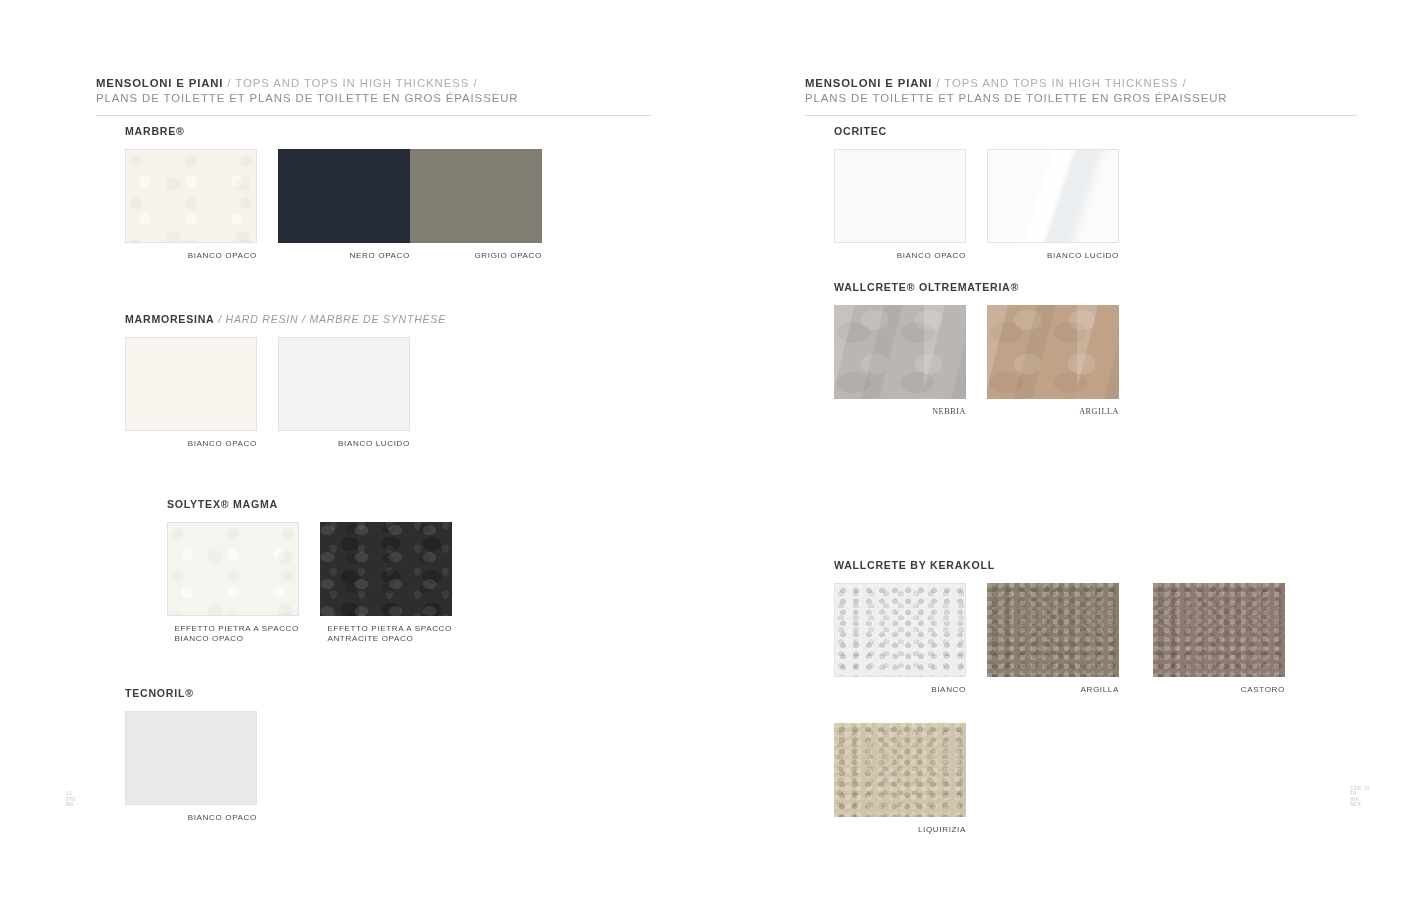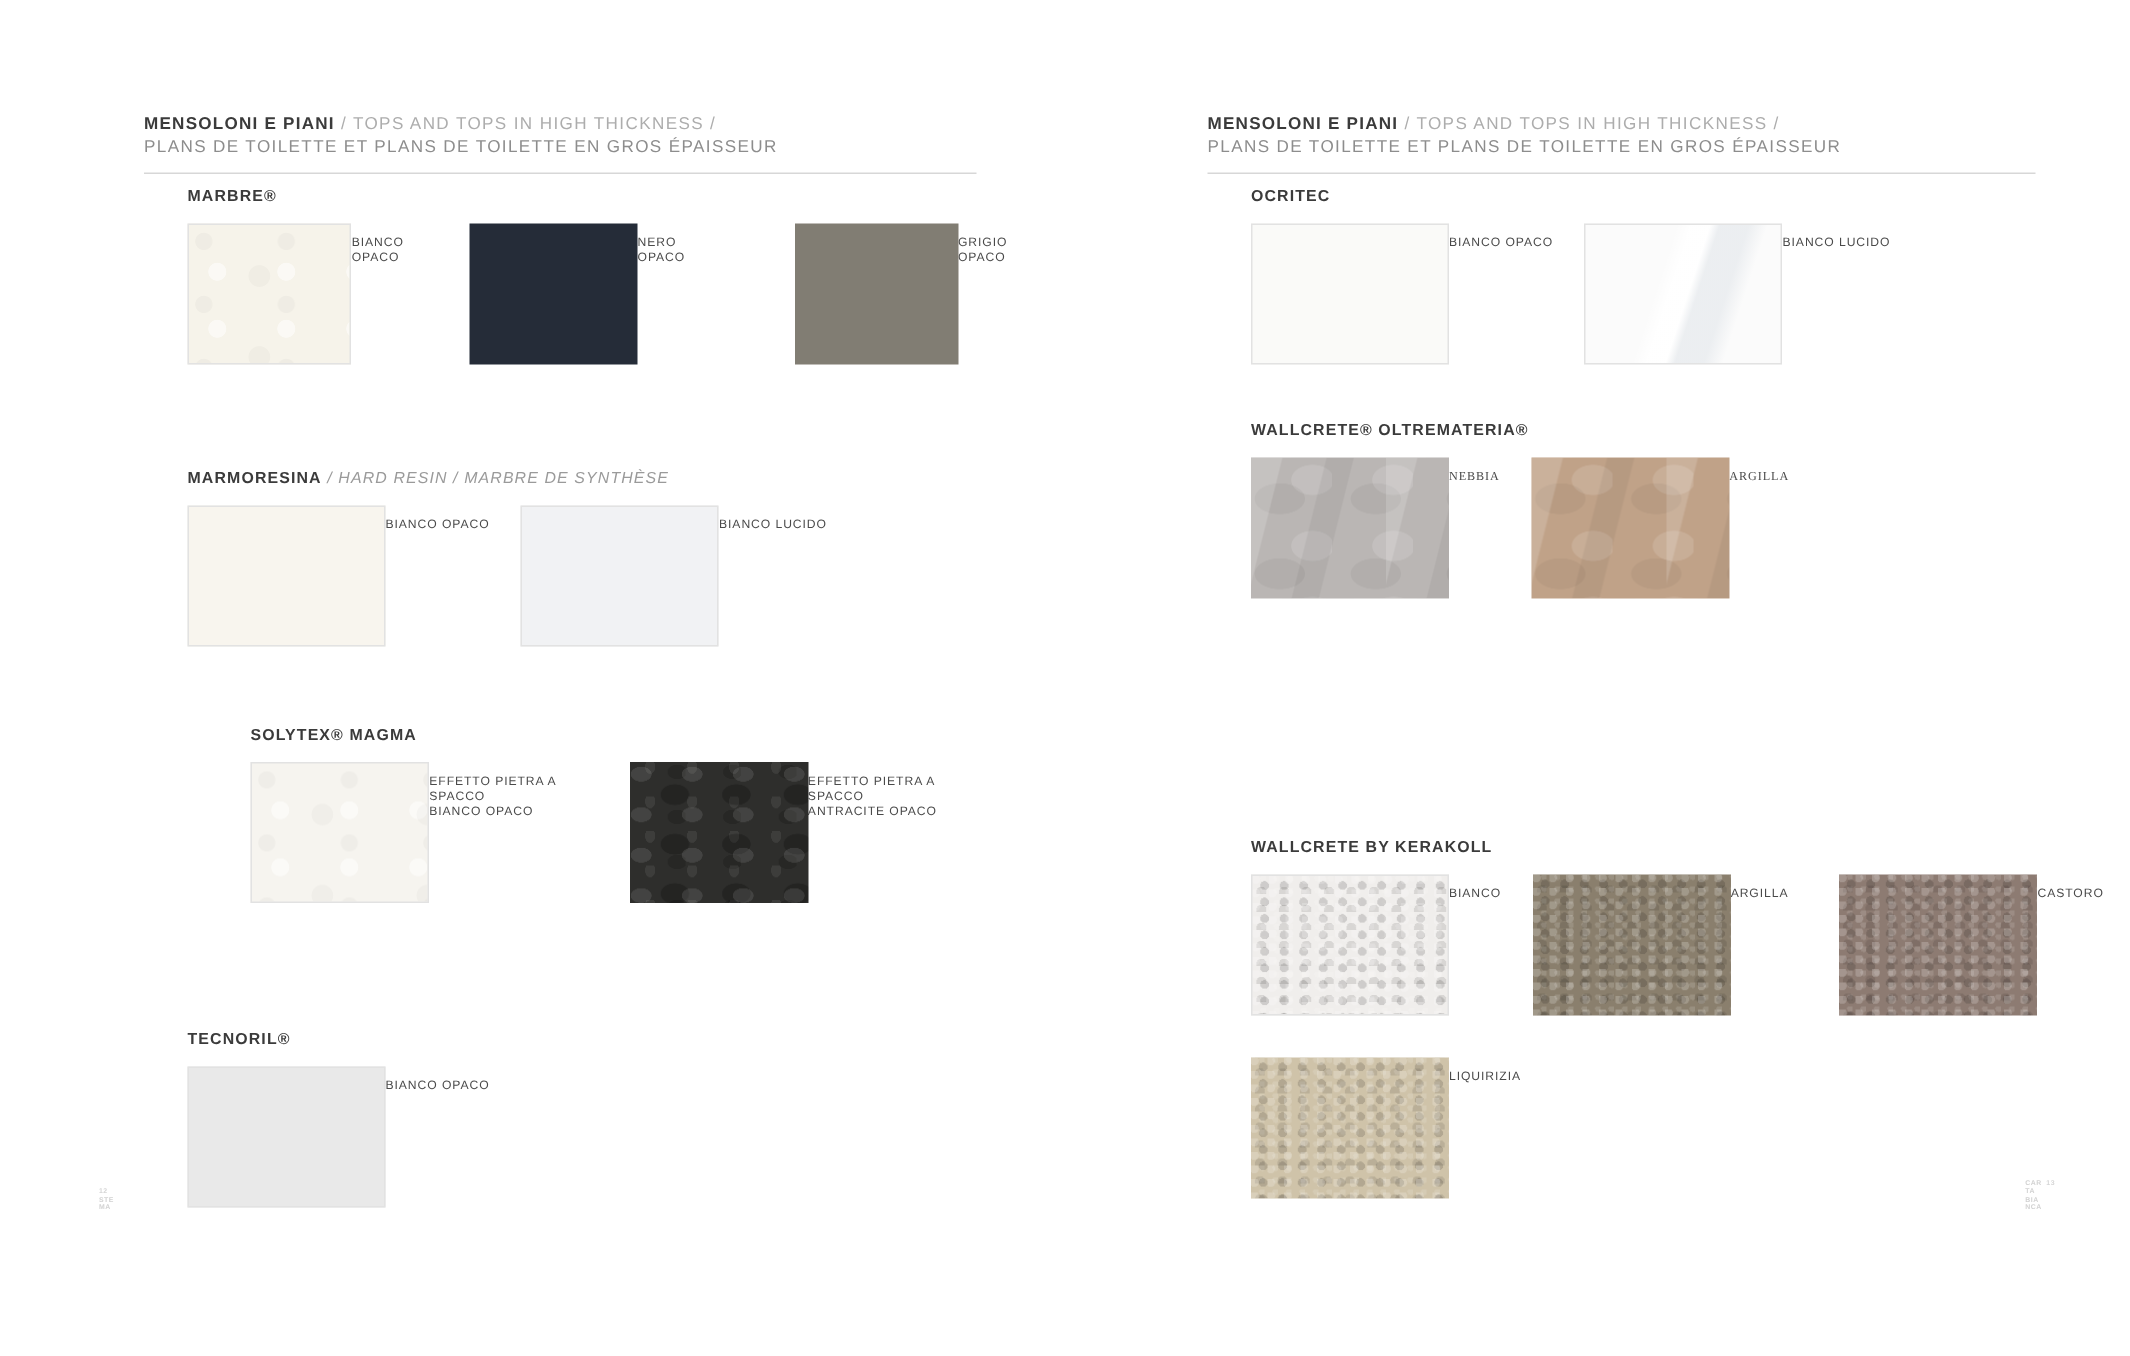--- a/index.html
+++ b/index.html
@@ -26,21 +26,21 @@
   .group { position: absolute; left: 29px; }
   .group-title {
     font-size: 10.6px; font-weight: 700; color: #3b3b3b;
     letter-spacing: .75px; margin-bottom: 12px; white-space: nowrap;
   }
   .group-title .sub {
     font-weight: 400; color: #9a9a9a; letter-spacing: .75px; font-style: italic;
   }
 
   .swatch-row { display: flex; }
-  .swatch-cell { display: flex; flex-direction: row; }
+  .swatch-cell { display: flex; flex-direction: column; align-items: flex-end; }
 
   .swatch {
     width: 132px; height: 94px;
     position: relative; overflow: hidden;
   }
   .swatch.bordered { border: 1px solid #e2e2e2; }
 
   .swatch-label {
     margin-top: 8px;
     font-size: 8.1px; letter-spacing: .62px; line-height: 10.2px;
@@ -121,40 +121,40 @@
           <div class="group-title"><span>MARBRE®</span></div>
           <div class="swatch-row" style="margin-top: 0px;">
             <div class="swatch-cell" style="margin-left: 0px;">
               <div class="swatch bordered tex-paper" style="background: rgb(246, 243, 234);"></div>
               <div class="swatch-label">BIANCO OPACO</div>
             </div>
             <div class="swatch-cell" style="margin-left: 21px;">
               <div class="swatch" style="background: rgb(37, 44, 56);"></div>
               <div class="swatch-label">NERO OPACO</div>
             </div>
-            <div class="swatch-cell" style="margin-left: 21px; padding-left: 32px;">
+            <div class="swatch-cell" style="">
               <div class="swatch" style="background: rgb(129, 125, 115);"></div>
               <div class="swatch-label">GRIGIO OPACO</div>
             </div>
           </div>
         </div>
         <div class="group" style="top: 237px;">
           <div class="group-title"><span>MARMORESINA</span><span class="sub"> / HARD RESIN / MARBRE DE SYNTHÈSE</span></div>
           <div class="swatch-row" style="margin-top: 0px;">
             <div class="swatch-cell" style="margin-left: 0px;">
               <div class="swatch bordered" style="background: rgb(248, 245, 238);"></div>
               <div class="swatch-label">BIANCO OPACO</div>
             </div>
             <div class="swatch-cell" style="margin-left: 21px;">
               <div class="swatch bordered" style="background: rgb(241, 242, 244);"></div>
               <div class="swatch-label">BIANCO LUCIDO</div>
             </div>
           </div>
         </div>
-        <div class="group" style="top: 408px; padding-left: 42px;">
+        <div class="group" style="top: 422px; padding-left: 42px;">
           <div class="group-title"><span>SOLYTEX® MAGMA</span></div>
           <div class="swatch-row" style="margin-top: 0px;">
             <div class="swatch-cell" style="margin-left: 0px;">
               <div class="swatch bordered tex-paper" style="background: rgb(246, 244, 239);"></div>
               <div class="swatch-label">EFFETTO PIETRA A SPACCO
 BIANCO OPACO</div>
             </div>
             <div class="swatch-cell" style="margin-left: 21px;">
               <div class="swatch tex-stone" style="background: rgb(46, 46, 44);"></div>
               <div class="swatch-label">EFFETTO PIETRA A SPACCO

